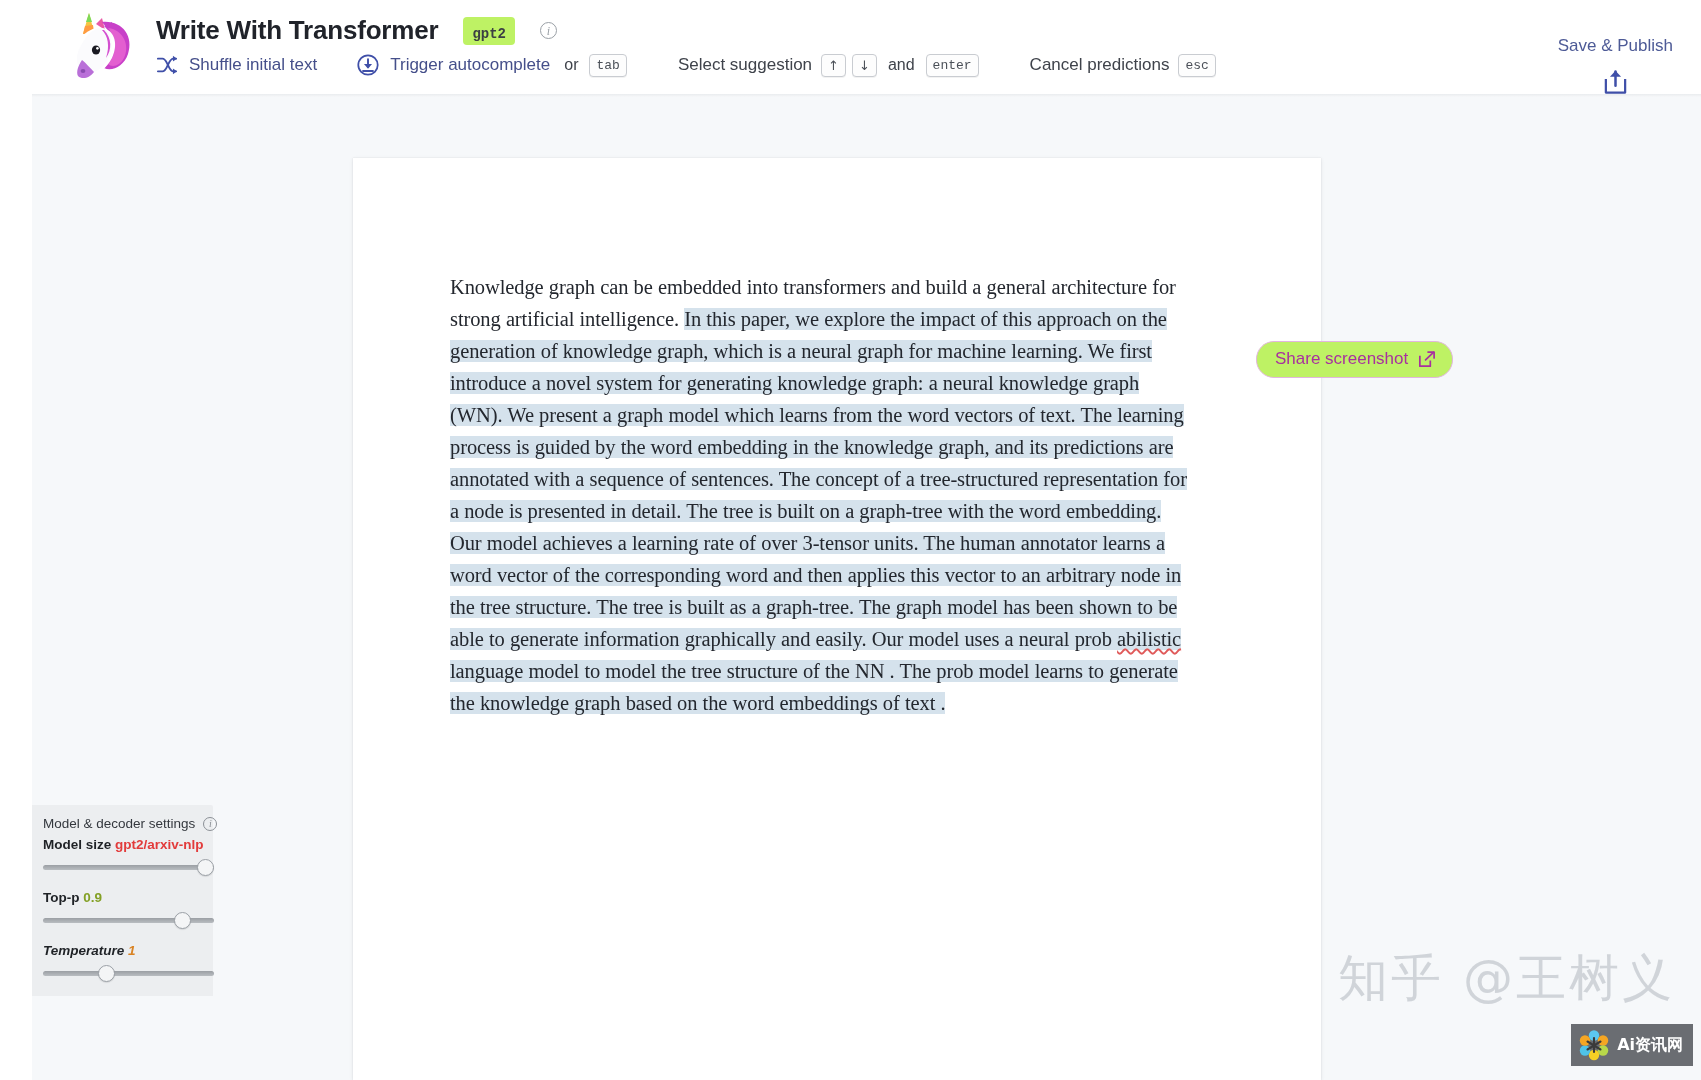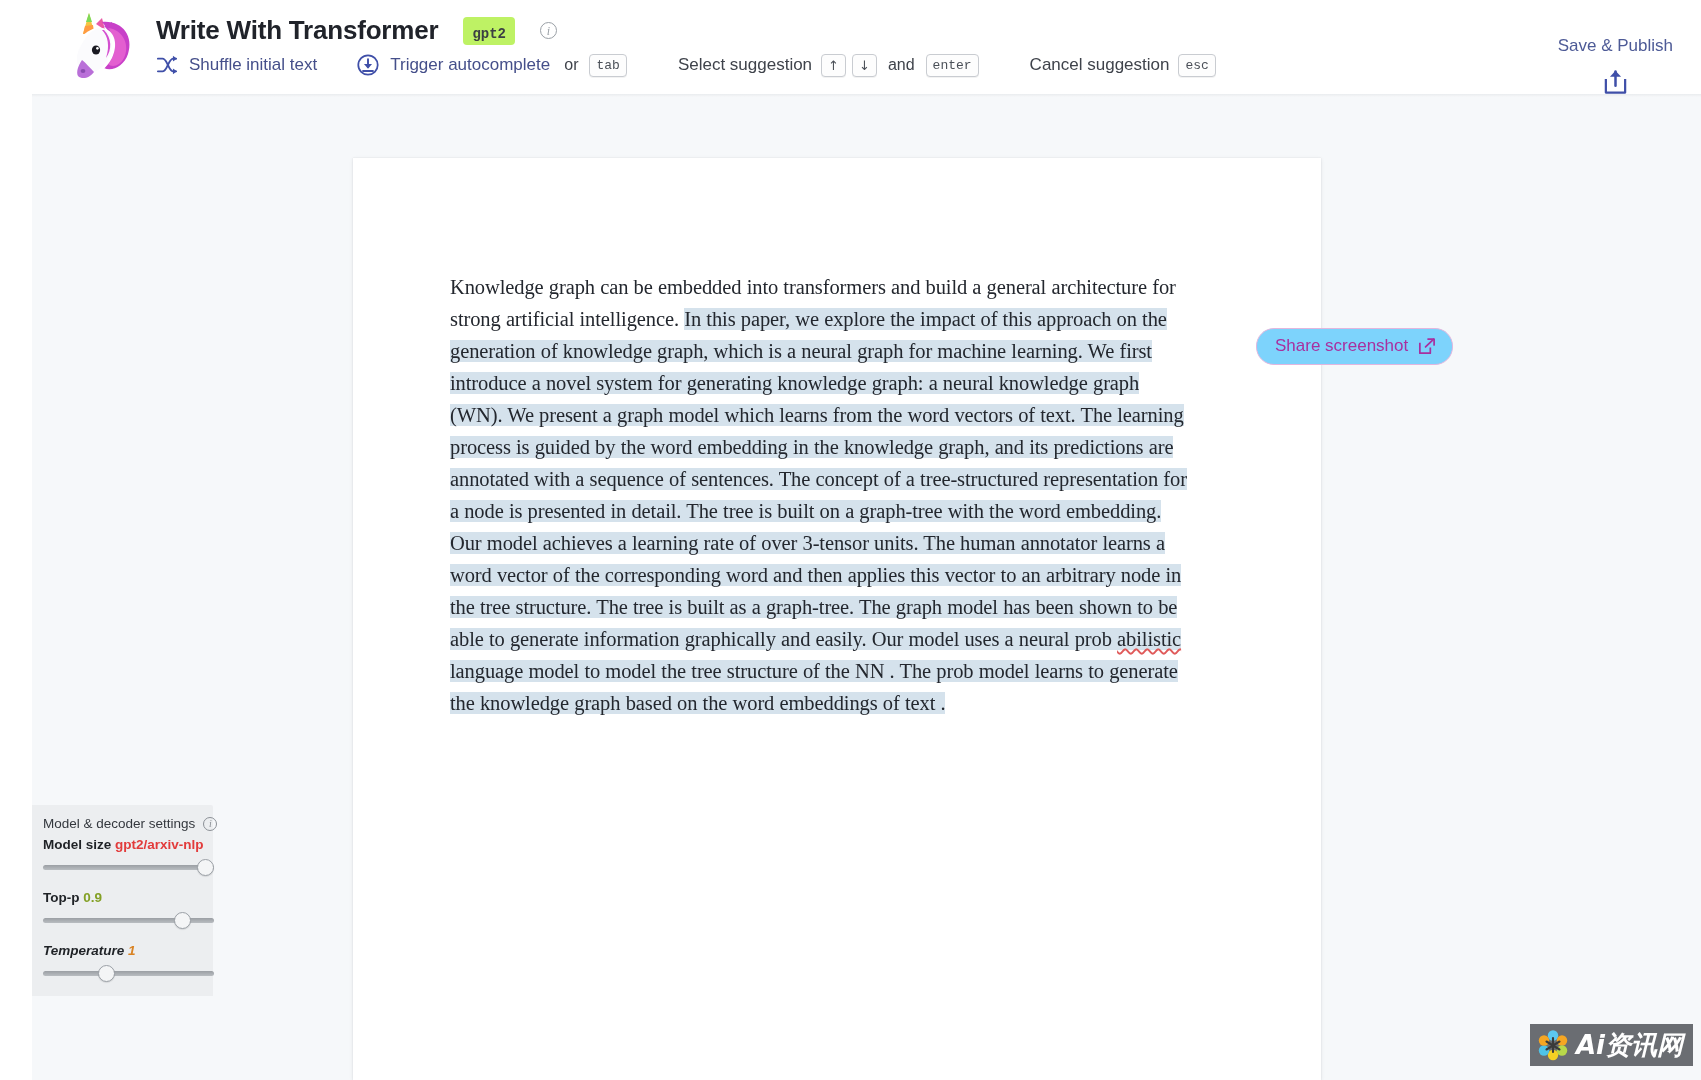--- a/index.html
+++ b/index.html
@@ -169,28 +169,28 @@
   }
   .misspell {
     text-decoration: underline wavy #e05a5a;
     text-decoration-skip-ink: none;
     text-underline-offset: 2px;
   }
 
   
   .share-btn {
     position: absolute;
-    left: 1224px; top: 232px;
+    left: 1224px; top: 245px;
     display: flex;
     align-items: center;
     gap: 9px;
     padding: 7px 16px 8px 18px;
     border: 1.3px solid #e2b6de;
     border-radius: 18px;
-    background: #7dd3fc;
+    background: #bef264;
     cursor: pointer;
   }
   .share-label {
     font-size: 17px;
     color: #a8309f;
     white-space: nowrap;
   }
   .icon-external { width: 19px; height: 19px; flex: none; }
 
   
@@ -278,22 +278,21 @@
     right: 8px; bottom: 14px;
     height: 42px;
     background: #6a6d72;
     display: flex;
     align-items: center;
     gap: 6px;
     padding: 0 10px 0 6px;
   }
   .ai-badge-text {
     font-family: "DejaVu Sans", sans-serif;
-    font-size: 26px;
-    font-style: italic;
+    font-size: 16px;
     font-weight: bold;
     color: #ffffff;
     white-space: nowrap;
   }
   .flower { width: 34px; height: 34px; flex: none; }
 </style>
 </head>
 <body>
 
 <div id="app">
@@ -357,21 +356,21 @@
 
       <div class="hint-group" style="margin-left:48px;">
         <span class="hint-label muted">Select suggestion</span>
         <span class="key arrow" style="margin-left:9px;">↑</span>
         <span class="key arrow">↓</span>
         <span class="hint-word">and</span>
         <span class="key">enter</span>
       </div>
 
       <div class="hint-group" style="margin-left:48px;">
-        <span class="hint-label muted">Cancel suggestion</span>
+        <span class="hint-label muted">Cancel predictions</span>
         <span class="key" style="margin-left:9px;">esc</span>
       </div>
 
     </div>
 
     <div class="save-publish">
       <span class="save-publish-label">Save &amp; Publish</span>
       <svg class="icon-upload" viewBox="0 0 28 28">
         <path d="M4 11 V25 H24 V11" fill="none" stroke="#3f4fa8" stroke-width="2.3" stroke-linejoin="round"></path>
         <path d="M14 3 V18" stroke="#3f4fa8" stroke-width="2.6" stroke-linecap="round"></path>
@@ -434,20 +433,21 @@
         </div>
         <div class="slider" style="margin-bottom:0;">
           <div class="slider-track"></div>
           <div class="slider-thumb" style="left:55px;"></div>
         </div>
       </div>
     </div>
 
   </div>
 
+  <div class="watermark">知乎 @王树义</div>
 
   <div class="ai-badge">
     <svg class="flower" viewBox="0 0 34 34">
       <circle cx="17" cy="7.5" r="5.2" fill="#5bc8f0"></circle>
       <circle cx="26" cy="12.5" r="5.2" fill="#f5a623"></circle>
       <circle cx="26" cy="22.5" r="5.2" fill="#b8d84a"></circle>
       <circle cx="17" cy="27" r="5.2" fill="#f5d024"></circle>
       <circle cx="8" cy="22.5" r="5.2" fill="#4fc3e8"></circle>
       <circle cx="8" cy="12.5" r="5.2" fill="#f5a623"></circle>
       <path d="M17 10 L17 24 M10.5 13.5 L23.5 21.5 M23.5 13.5 L10.5 21.5" stroke="#3a3a3a" stroke-width="2.1" stroke-linecap="round"></path>

